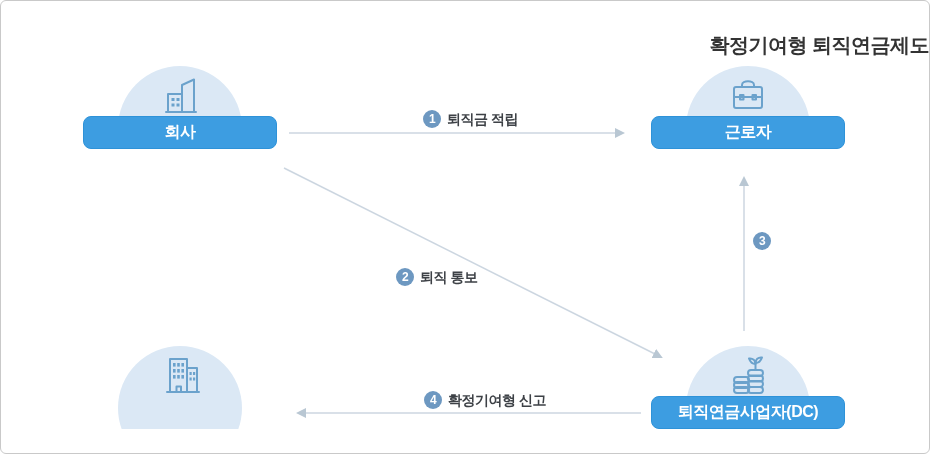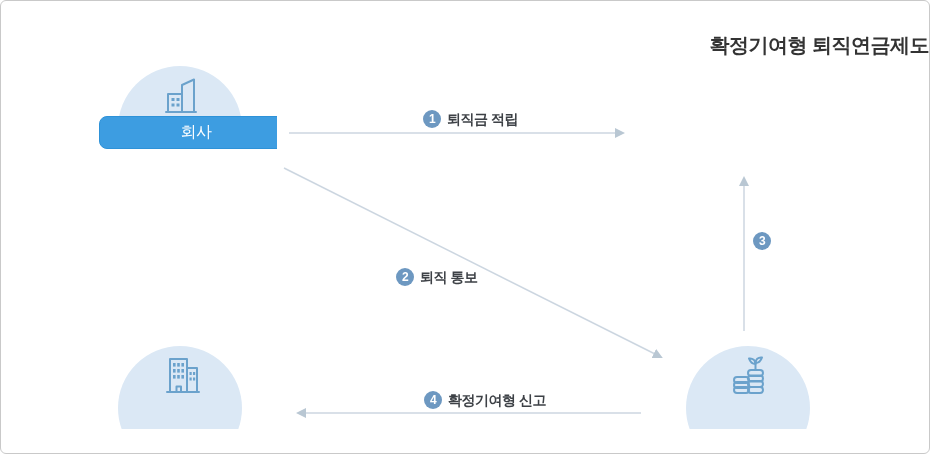--- a/index.html
+++ b/index.html
@@ -13,23 +13,23 @@
   }
   .arrows{position:absolute;left:0;top:0;z-index:1;pointer-events:none;}
   .arrows line{stroke:#ccd6e0;stroke-width:1.5;}
   .node{position:absolute;width:194px;height:83px;overflow:hidden;z-index:2;}
   .node-circle{
     position:absolute;left:35px;top:0;width:124px;height:124px;border-radius:50%;
     background:#dbe8f5;
   }
   .node-icon{position:absolute;left:75px;top:6px;width:44px;height:44px;}
   .node-bar{
-    position:absolute;left:16px;top:50px;width:194px;height:33px;box-sizing:border-box;
+    position:absolute;left:0;top:50px;width:194px;height:33px;box-sizing:border-box;
     background:#3d9de1;border:1px solid #2e92d8;border-radius:8px;
-    color:#fff;font-size:16px;font-weight:normal;letter-spacing:-0.5px;
+    color:#fff;font-size:16px;font-weight:bold;letter-spacing:-0.5px;
     display:flex;align-items:center;justify-content:center;
   }
   .step{
     position:absolute;z-index:3;display:flex;align-items:flex-start;gap:6px;
     font-size:14px;font-weight:600;color:#3d4146;letter-spacing:-0.5px;white-space:nowrap;
   }
   .badge{
     flex:0 0 auto;width:18px;height:18px;border-radius:50%;background:#6d98c1;
     color:#fff;font-size:12px;font-weight:bold;line-height:18px;text-align:center;
   }
@@ -66,20 +66,33 @@
         <path d="M8 40 H38"></path>
         <rect class="fill" x="13.5" y="26" width="3" height="3"></rect>
         <rect class="fill" x="18.5" y="26" width="3" height="3"></rect>
         <rect class="fill" x="13.5" y="31.5" width="3" height="3"></rect>
         <rect class="fill" x="18.5" y="31.5" width="3" height="3"></rect>
       </svg>
     </div>
     <div class="node-bar">회사</div>
   </div>
 
+  <div class="node" style="left:650px;top:65px;">
+    <div class="node-circle"></div>
+    <div class="node-icon">
+      <svg class="icon" width="44" height="44" viewBox="0 0 44 44">
+        <rect x="8" y="15" width="28" height="21" rx="2"></rect>
+        <path d="M16 15 v-2 c0,-5 12,-5 12,0 v2"></path>
+        <path d="M8 25 H36"></path>
+        <rect x="14" y="23" width="3.5" height="4.5"></rect>
+        <rect x="26.5" y="23" width="3.5" height="4.5"></rect>
+      </svg>
+    </div>
+    <div class="node-bar">근로자</div>
+  </div>
 
   <div class="node" style="left:82px;top:345px;">
     <div class="node-circle"></div>
     <div class="node-icon">
       <svg class="icon" width="44" height="44" viewBox="0 0 44 44">
         <rect x="12" y="7" width="17" height="33"></rect>
         <rect x="29" y="16" width="10" height="24"></rect>
         <path d="M9 40 H41"></path>
         <rect class="fill" x="15" y="11" width="2.6" height="3.6"></rect>
         <rect class="fill" x="19.2" y="11" width="2.6" height="3.6"></rect>
@@ -108,20 +121,21 @@
         <rect x="8" y="35" width="15" height="6" rx="3"></rect>
         <rect x="22" y="18" width="15" height="6" rx="3"></rect>
         <rect x="22" y="23.5" width="15" height="6" rx="3"></rect>
         <rect x="22" y="29" width="15" height="6" rx="3"></rect>
         <rect x="22" y="35" width="15" height="6" rx="3"></rect>
         <path d="M29.5 18 V10"></path>
         <path d="M29.5 12 C26.5 12 24 9.5 23 6.5 C27 6 29.5 8.5 29.5 12 Z"></path>
         <path d="M29.5 11 C32.5 11 35 8.5 36 5.5 C32 5 29.5 7.5 29.5 11 Z"></path>
       </svg>
     </div>
+    <div class="node-bar">퇴직연금사업자(DC)</div>
   </div>
 
   <div class="step" style="left:422px;top:109px;">
     <span class="badge">1</span>
     <span class="txt">퇴직금 적립</span>
   </div>
 
   <div class="step" style="left:395px;top:267px;">
     <span class="badge">2</span>
     <span class="txt">퇴직 통보</span>

